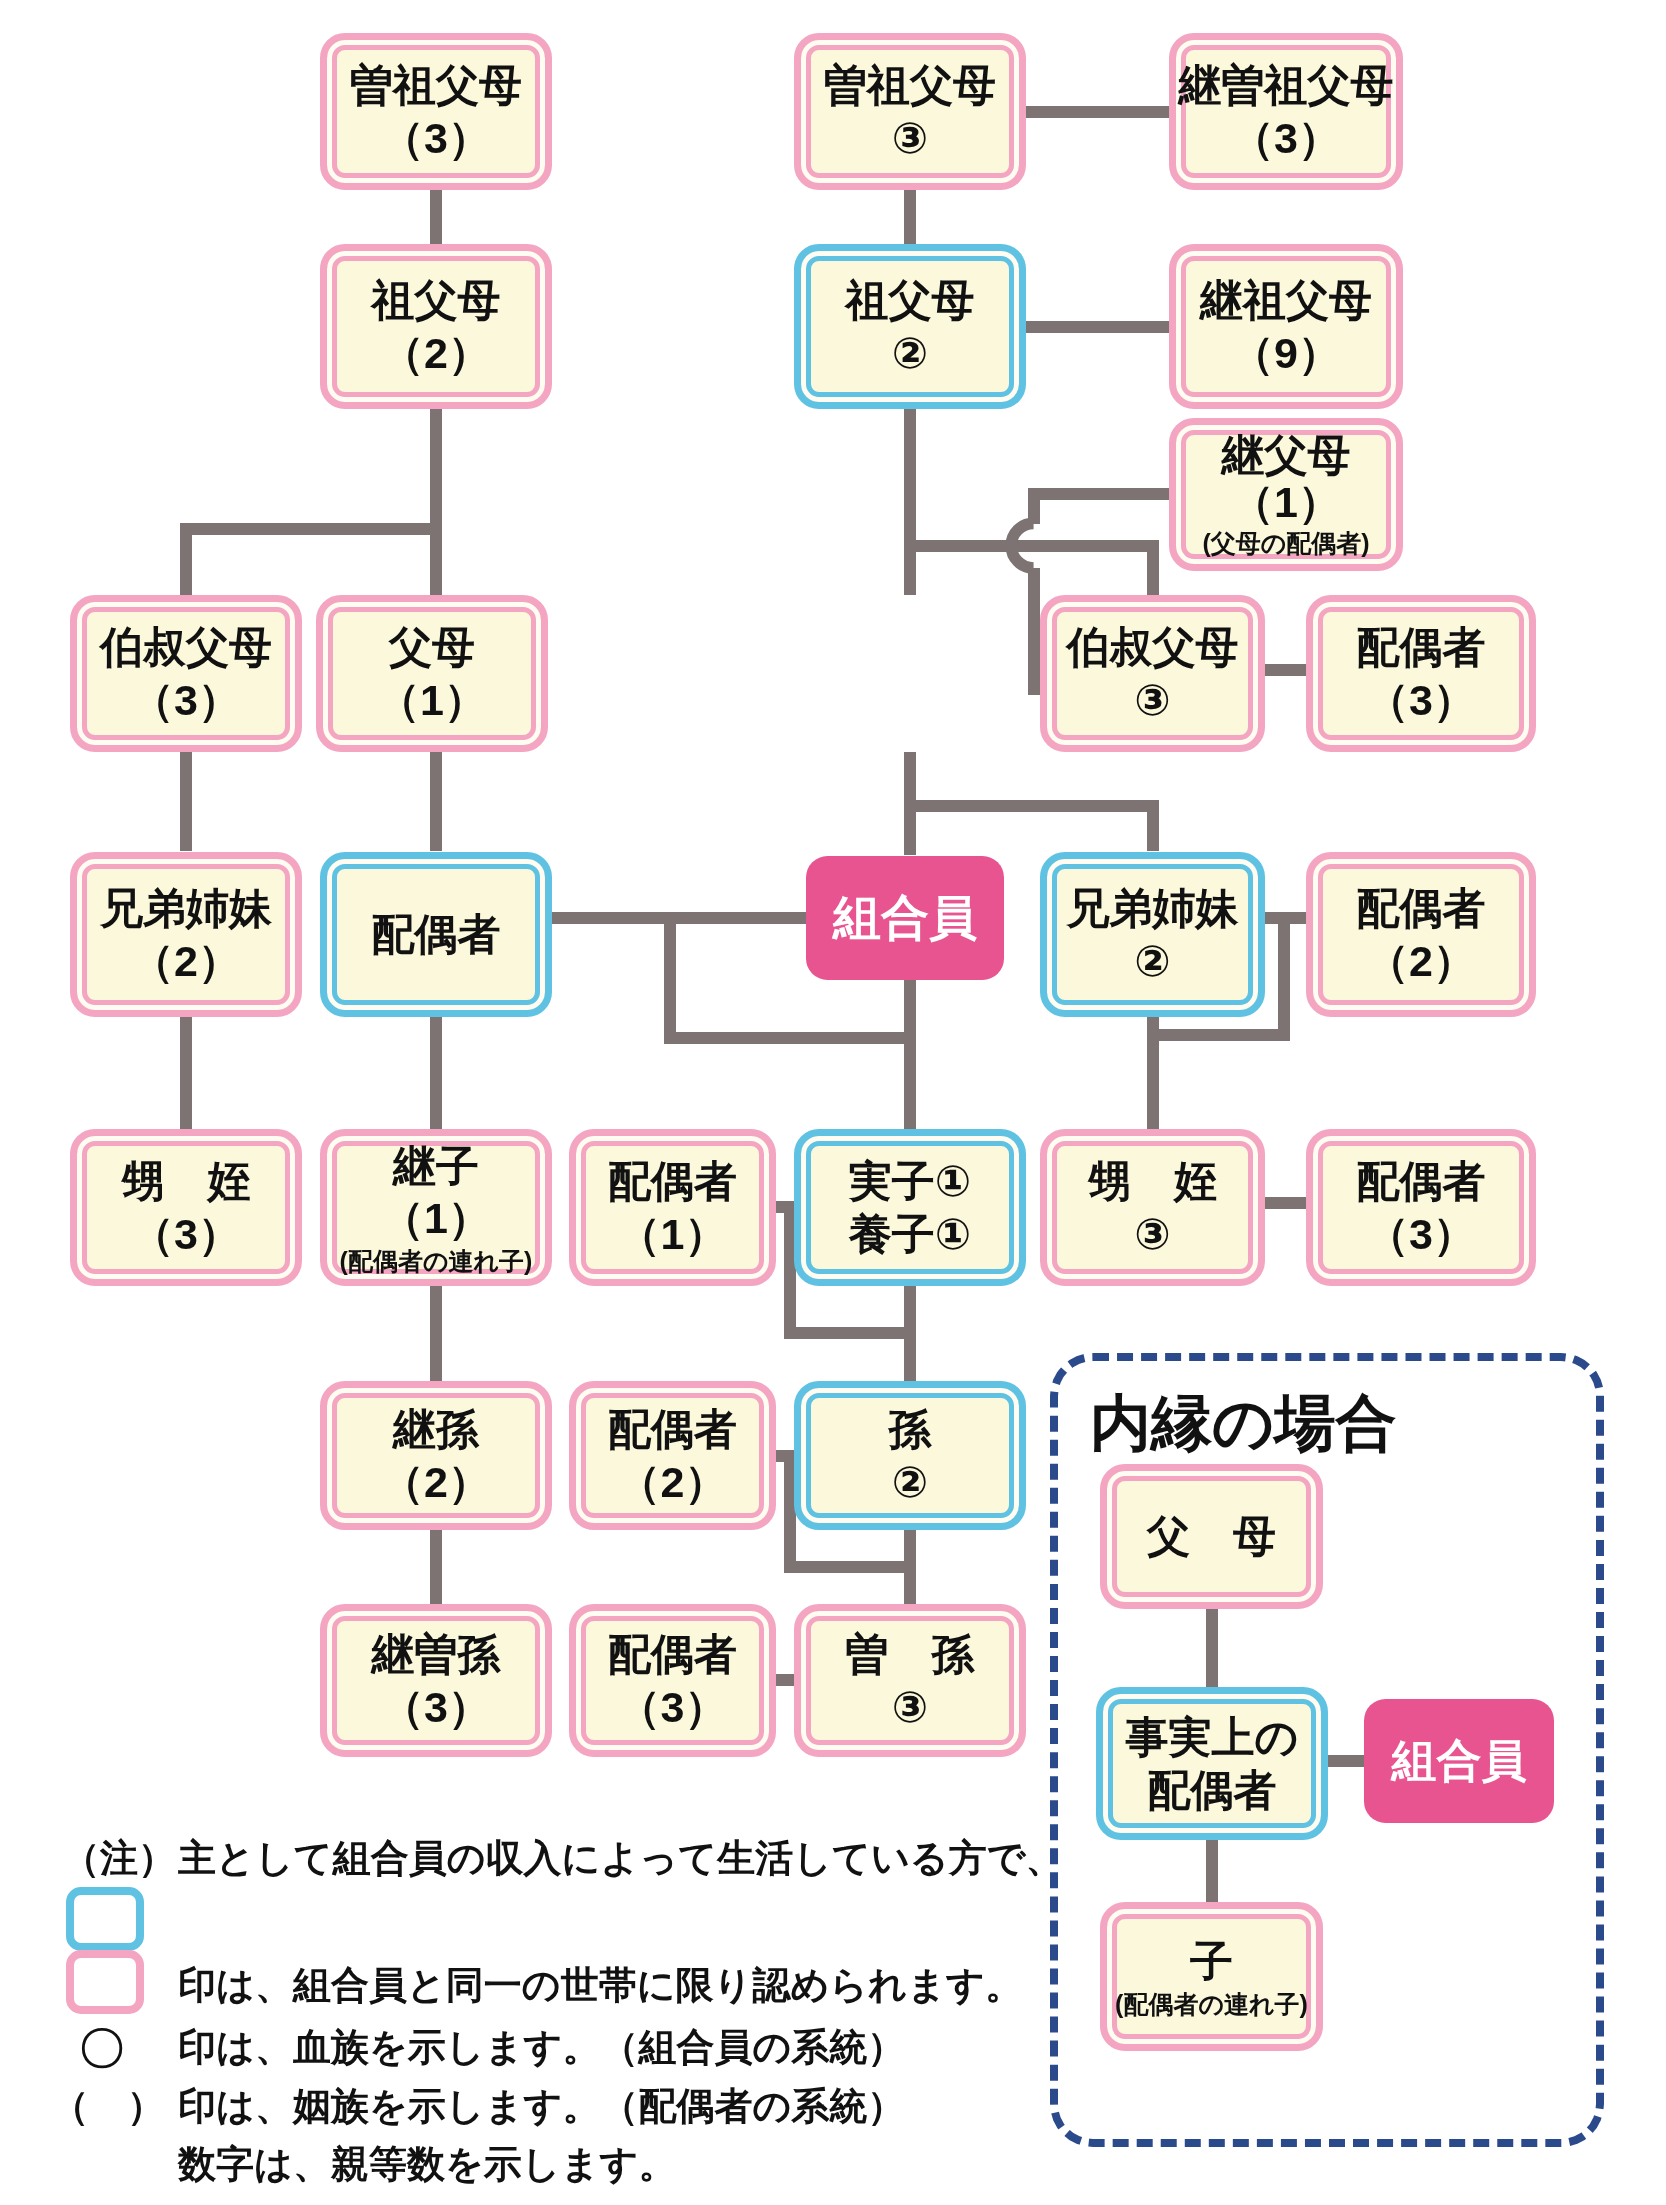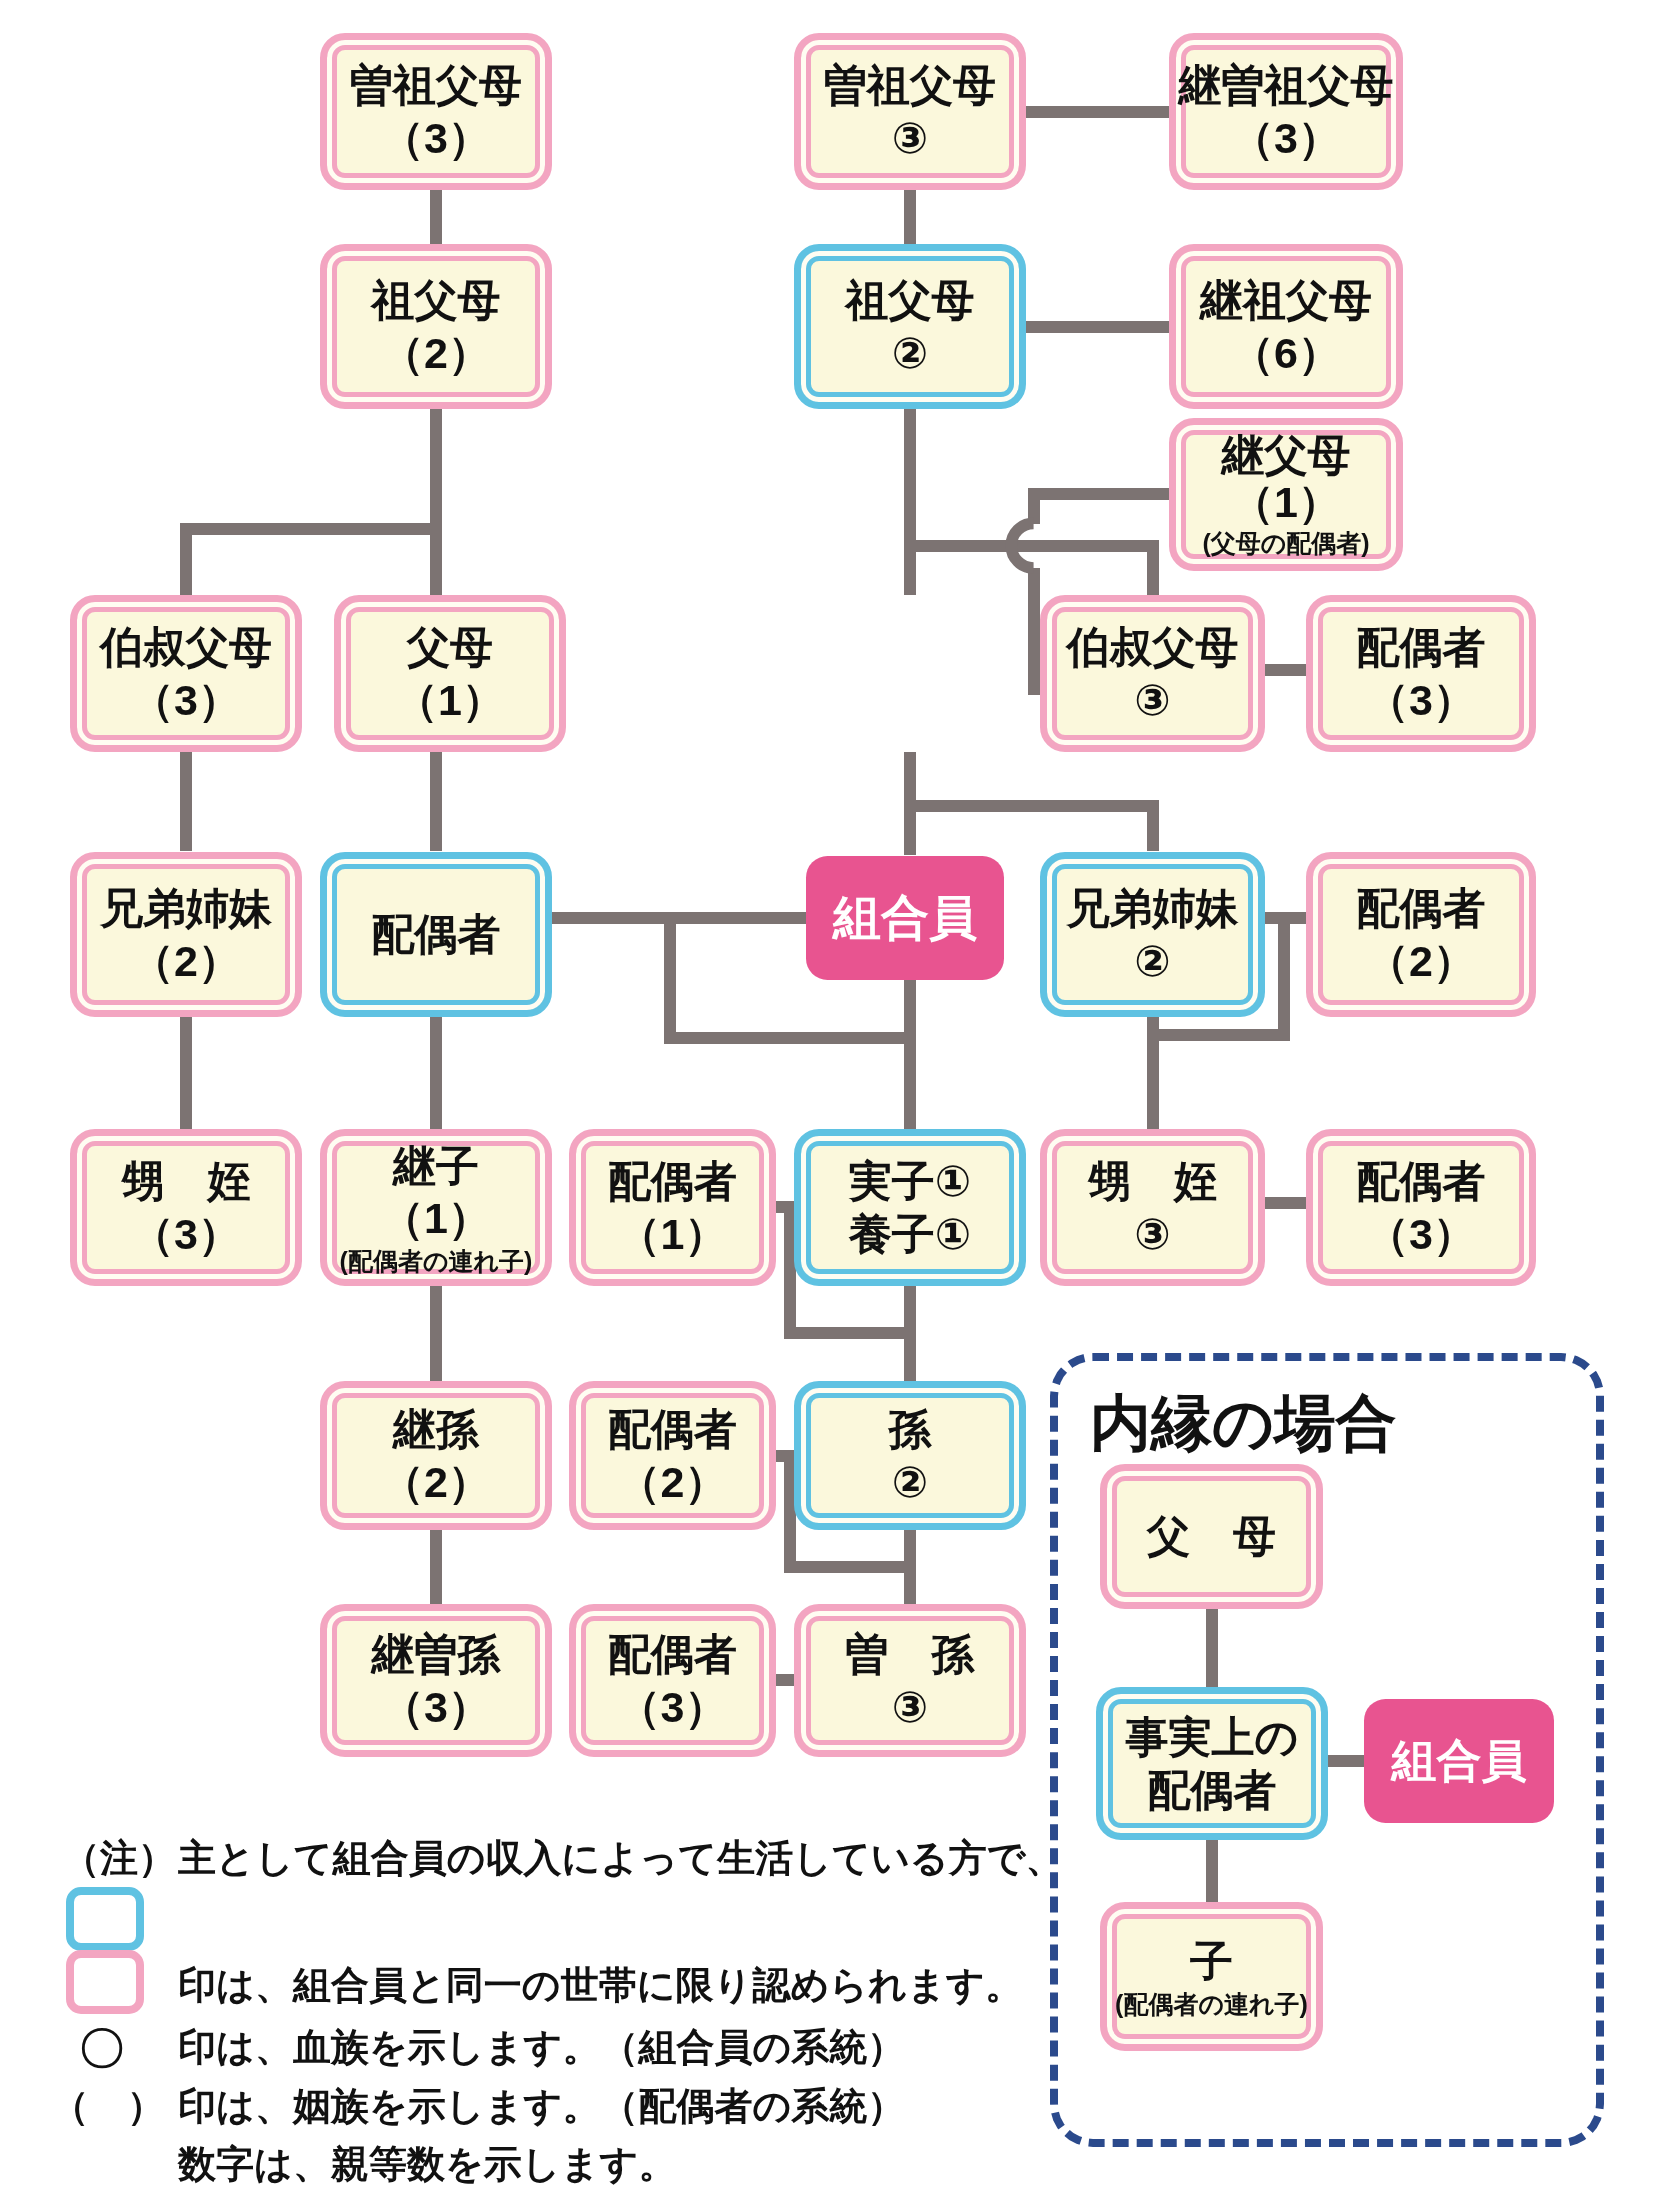--- a/index.html
+++ b/index.html
@@ -93,21 +93,21 @@
 （3）</div>
     </div>
   <div class="node pink" style="left:320px;top:244px;width:232px;height:165px">
     <div class="label">祖父母
 （2）</div>
     </div>
   <div class="node pink" style="left:70px;top:595px;width:232px;height:157px">
     <div class="label">伯叔父母
 （3）</div>
     </div>
-  <div class="node pink" style="left:334px;top:595px;width:232px;height:157px">
+  <div class="node pink" style="left:316px;top:595px;width:232px;height:157px">
     <div class="label">父母
 （1）</div>
     </div>
   <div class="node pink" style="left:70px;top:852px;width:232px;height:165px">
     <div class="label">兄弟姉妹
 （2）</div>
     </div>
   <div class="node blue" style="left:320px;top:852px;width:232px;height:165px">
     <div class="label">配偶者</div>
     </div>
@@ -136,21 +136,21 @@
   <div class="node blue" style="left:794px;top:244px;width:232px;height:165px">
     <div class="label">祖父母
 ②</div>
     </div>
   <div class="node pink" style="left:1169px;top:33px;width:234px;height:157px">
     <div class="label">継曽祖父母
 （3）</div>
     </div>
   <div class="node pink" style="left:1169px;top:244px;width:234px;height:165px">
     <div class="label">継祖父母
-（6）</div>
+（9）</div>
     </div>
   <div class="node pink" style="left:1169px;top:418px;width:234px;height:153px">
     <div class="label" style="line-height:1.1">継父母
 （1）</div>
     <div class="sub">(父母の配偶者)</div>
     </div>
   <div class="node pink" style="left:1040px;top:595px;width:225px;height:157px">
     <div class="label">伯叔父母
 ③</div>
     </div>

